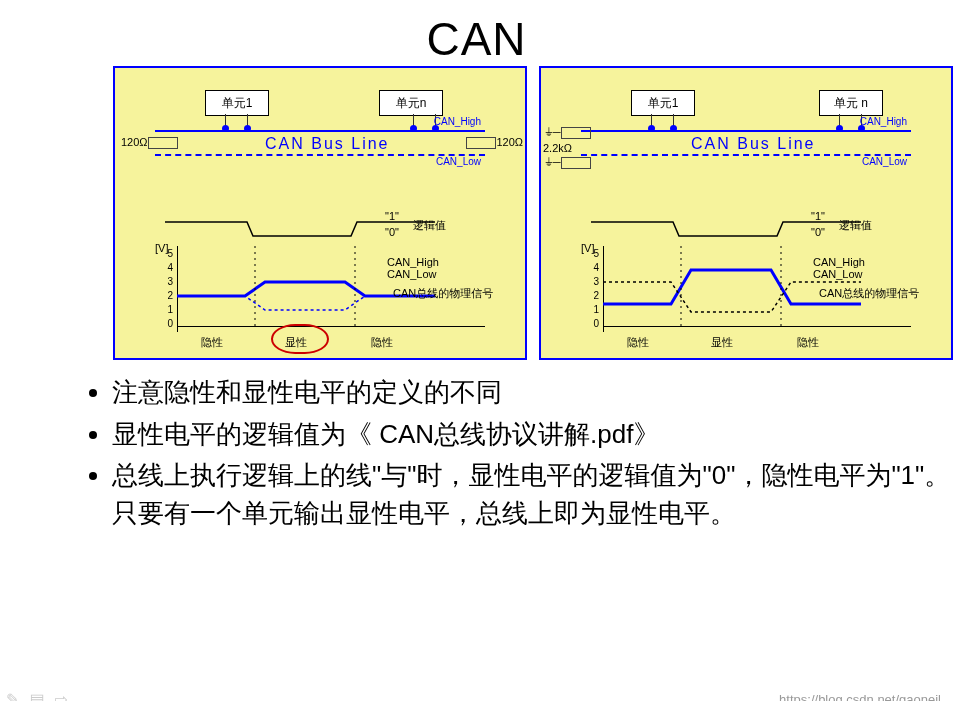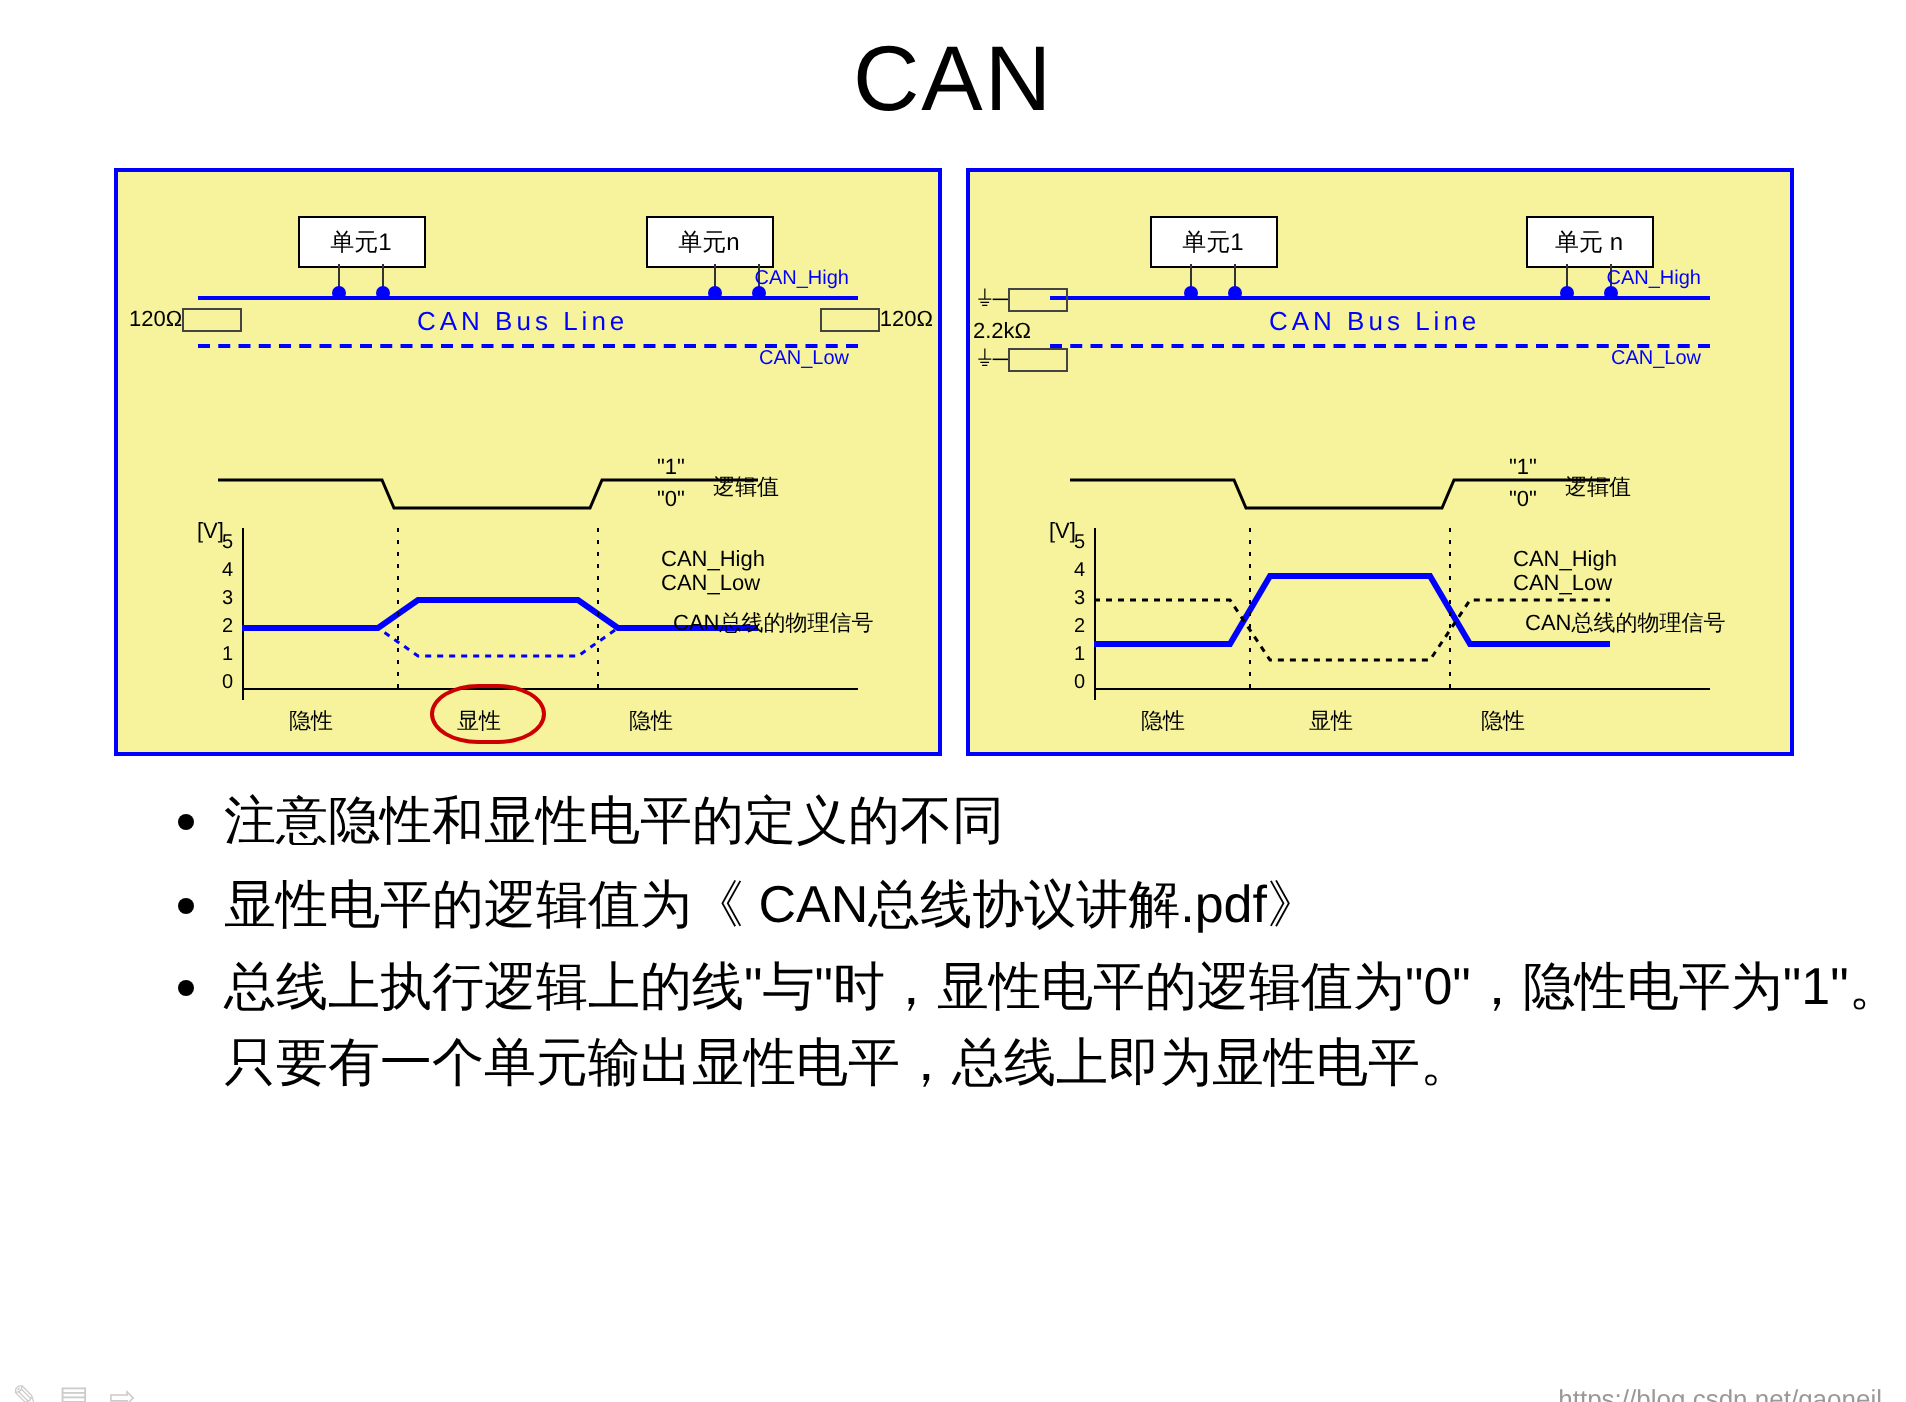--- a/index.html
+++ b/index.html
@@ -1,25 +1,25 @@
 <!DOCTYPE html>
 <html><head>
 <meta charset="utf-8">
 <style>
   html,body{margin:0;padding:0;width:953px;height:701px;background:#fff;font-family:"Microsoft YaHei","SimSun",Arial,sans-serif;color:#000;position:relative;}
   .slide{width:953px;height:701px;position:relative;}
   .title{font-size:46px;text-align:center;margin-top:12px;letter-spacing:1px;}
-  .diagrams{display:flex;gap:12px;justify-content:center;margin-top:18px;}
+  .diagrams{display:flex;gap:12px;justify-content:flex-end;}
   .panel{width:410px;height:290px;background:#F6F39C;border:2px solid #0000FF;position:relative;font-size:12px;}
   .unitbox{position:absolute;width:62px;height:24px;background:#fff;border:1px solid #000;text-align:center;line-height:24px;}
   .stem{position:absolute;width:1px;height:14px;background:#333;}
   .stem::after{content:"";position:absolute;left:-3px;bottom:-4px;width:7px;height:7px;background:#0000FF;border-radius:50%;}
   .bus{position:absolute;left:40px;right:40px;height:2px;background:#0000FF;}
   .bus.dash{border-top:2px dashed #0000FF;background:none;height:0;}
-  .bus-label{position:absolute;color:#0000FF;font-size:13px;white-space:nowrap;}
+  .bus-label{position:absolute;color:#0000FF;font-size:16px;white-space:nowrap;}
   .term{position:absolute;font-size:11px;}
   .term .res{display:inline-block;width:28px;height:10px;border:1px solid #444;vertical-align:middle;}
   .sect2{position:absolute;left:40px;right:40px;top:148px;bottom:8px;}
   .yaxis{position:absolute;left:22px;top:30px;bottom:18px;width:1px;background:#000;}
   .ytick{position:absolute;left:4px;width:14px;text-align:right;font-size:10px;}
   .xaxis{position:absolute;left:22px;right:0;height:1px;background:#000;}
   .xtick{position:absolute;bottom:0;font-size:11px;}
   svg{position:absolute;left:0;top:0;}
   .chart-info{position:absolute;font-size:11px;white-space:nowrap;}
   .caption{text-align:center;font-size:18px;font-weight:bold;margin-top:10px;}

